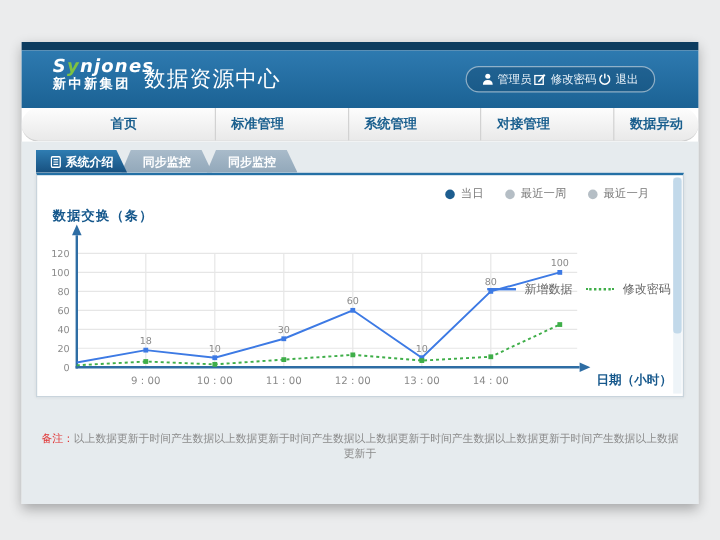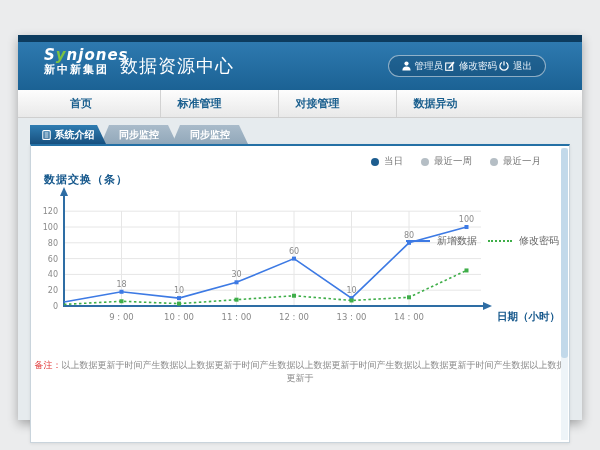--- a/index.html
+++ b/index.html
@@ -21,39 +21,39 @@
     color:#fff; font-size:18px; letter-spacing:1px;font-family:Liberation Serif, serif; }
   .user-pill { position:absolute; right:36px; top:13px; height:22px;
     display:flex; align-items:center; gap:2px; padding:0 13px;
     border:1px solid rgba(255,255,255,.5); border-radius:11px;
     background:rgba(8,48,80,.25); }
   .user-item { display:flex; align-items:center; gap:4px; color:#eaf3fa;
     font-size:9.5px; cursor:pointer; white-space:nowrap; }
   .user-item svg { display:block; }
 
   .navbar { height:28px; background:linear-gradient(#fdfdfd,#e9e9e9);
-    border-bottom:1px solid #cfcfcf; display:flex; padding-left:24px; }
+    border-bottom:1px solid #cfcfcf; display:flex; padding-left:50px;border-radius:14px; }
   .nav-item { width:78px; text-align:center; line-height:27px; font-size:11px;
     font-weight:bold; color:#1a5f8e; cursor:pointer; }
   .nav-item + .nav-item { border-left:1px solid #d2d2d2;margin-left:40px; }
 
   .content { position:absolute; top:83px; left:0; right:0; bottom:0;
     background:#e6ebee; padding:7px 12px 20px; }
 
   .tabs { display:flex; height:19px; }
   .tab { position:relative; height:19px; width:76px; margin-right:-5px;
     display:flex; align-items:center; justify-content:center; gap:4px;
     color:#fff; font-size:10px; font-weight:bold; cursor:pointer;
     background:linear-gradient(#a9bbca,#92a8ba);
     clip-path:polygon(8px 0, calc(100% - 9px) 0, 100% 100%, 0 100%); }
   .tab.active { background:linear-gradient(#2f7db2,#17507f); z-index:2;
     clip-path:polygon(0 0, calc(100% - 9px) 0, 100% 100%, 0 100%); }
   .tab svg { display:block; }
 
-  .card { position:relative; height:299px; background:#fff;
+  .card { position:relative; height:187px; background:#fff;
     border:1px solid #c9d4dc; border-top:2px solid #2470a5;
     box-shadow:0 1px 3px rgba(0,0,0,.08); }
 
   .filter-row { position:absolute; top:9px; right:28px; display:flex; gap:18px; }
   .radio-opt { display:flex; align-items:center; gap:5px; cursor:pointer; }
   .radio-dot { width:8px; height:8px; border-radius:50%; background:#b5bec5; }
   .radio-opt.selected .radio-dot { background:#1d5d8f; }
   .radio-label { font-size:9.5px; color:#777; }
 
   .y-axis-title { position:absolute; left:13px; top:26px; font-size:11px;
@@ -118,20 +118,21 @@
             </svg>
           </span>
           <span>退出</span>
         </div>
       </div>
   </div>
 
   <div class="navbar" id="navbar">
       <div class="nav-item">首页</div>
       <div class="nav-item">标准管理</div>
+      <div class="nav-item">系统管理</div>
       <div class="nav-item">对接管理</div>
       <div class="nav-item">数据异动</div>
     </div>
 
   <div class="content">
     <div class="tabs" id="tabs">
         <div class="tab active">
           <span>
             <svg width="9" height="10" viewBox="0 0 9 10">
               <rect x="0.8" y="0.6" width="7.4" height="8.8" rx="1" fill="none" stroke="#fff" stroke-width="1.1"></rect>

